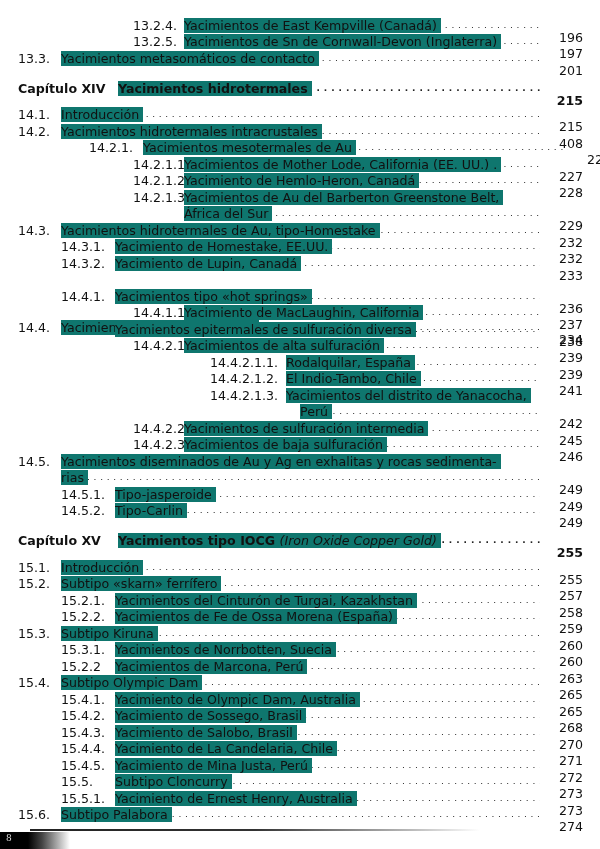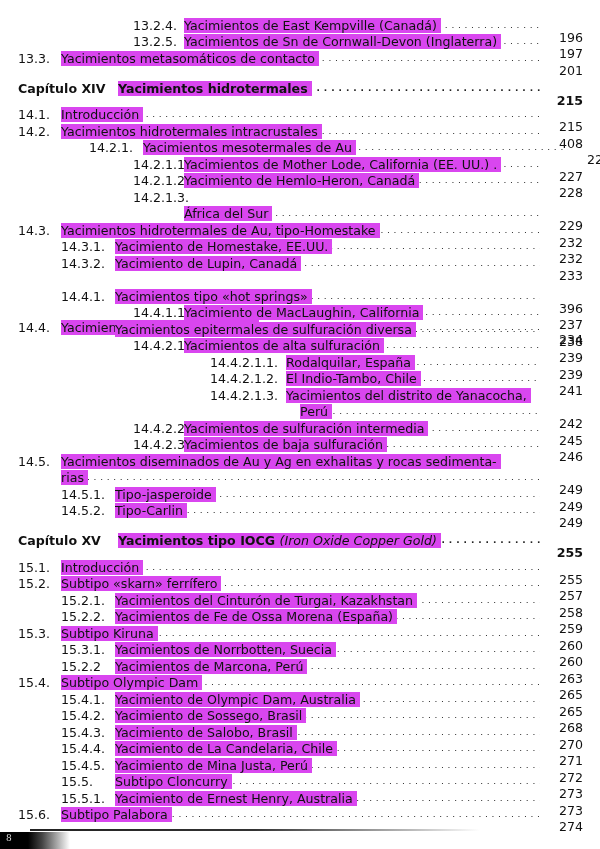--- a/index.html
+++ b/index.html
@@ -8,21 +8,21 @@
     background: #ffffff; color: #111111;
     font-family: "DejaVu Sans", sans-serif;
   }
   #toc { position: absolute; left: 0; top: 0; width: 600px; }
   .row {
     position: absolute; left: 0; width: 600px; height: 17px;
     font-size: 12.6px; line-height: 17px; white-space: nowrap;
   }
   .num { position: absolute; top: 0; }
   .txt { position: absolute; top: 0; overflow: hidden; white-space: nowrap; }
-  .txt .label { background: #d946ef; padding-right: 4px; position: relative; z-index: 2; text-align: right; }
+  .txt .label { background: #0f766e; padding-right: 4px; position: relative; z-index: 2; text-align: right; }
   .leader {
     position: absolute; top: 0; right: 0; left: 0; z-index: 1;
     overflow: hidden; color: #222; letter-spacing: 0.4px; font-size: 9px;
   }
   .pg { position: absolute; right: 17px; top: 12px; text-align: right; }
   .chapter { font-weight: bold; }
   .chapter .num { font-weight: bold; }
   .italic { font-style: italic; font-weight: normal; }
   .l1 .num { left: 18px; }
   .l1 .txt { left: 61px; right: 60px; }
@@ -94,20 +94,21 @@
       <span class="txt"><span class="leader">. . . . . . . . . . . . . . . . . . . . . . . . . . . . . . . . . . . . . . . . . . . . . . . . . . . . . . . . . . . . . . . . . . . . . . . . . . . . . . . . . . . . . . . . . . . . . . . . . . . . . . . . . . . . . . . . . . . . . . . . . . . . . . . . . . . . . . . . . . . . . . . . . . . . . . . . . . . . . . . . . . . . . . . . . . . . . . . . . . . . . . . . . . . . . . . . . . . . . . . . </span><span class="label"><span>Yacimientos de Mother Lode, California (EE. UU.) .</span></span></span>
       <span class="pg">227</span>
     </div>
     <div class="row l3" style="top: 172px;">
       <span class="num">14.2.1.2.</span>
       <span class="txt"><span class="leader">. . . . . . . . . . . . . . . . . . . . . . . . . . . . . . . . . . . . . . . . . . . . . . . . . . . . . . . . . . . . . . . . . . . . . . . . . . . . . . . . . . . . . . . . . . . . . . . . . . . . . . . . . . . . . . . . . . . . . . . . . . . . . . . . . . . . . . . . . . . . . . . . . . . . . . . . . . . . . . . . . . . . . . . . . . . . . . . . . . . . . . . . . . . . . . . . . . . . . . . . </span><span class="label"><span>Yacimiento de Hemlo-Heron, Canadá</span></span></span>
       <span class="pg">228</span>
     </div>
     <div class="row l3" style="top: 189px;">
       <span class="num">14.2.1.3.</span>
+      <span class="txt"><span class="label"><span>Yacimientos de Au del Barberton Greenstone Belt,</span></span></span>
     </div>
     <div class="row cont l3" style="top: 205px;">
       <span class="txt"><span class="leader">. . . . . . . . . . . . . . . . . . . . . . . . . . . . . . . . . . . . . . . . . . . . . . . . . . . . . . . . . . . . . . . . . . . . . . . . . . . . . . . . . . . . . . . . . . . . . . . . . . . . . . . . . . . . . . . . . . . . . . . . . . . . . . . . . . . . . . . . . . . . . . . . . . . . . . . . . . . . . . . . . . . . . . . . . . . . . . . . . . . . . . . . . . . . . . . . . . . . . . . . </span><span class="label"><span>África del Sur</span></span></span>
       <span class="pg">229</span>
     </div>
     <div class="row l1" style="top: 222px;">
       <span class="num">14.3.</span>
       <span class="txt"><span class="leader">. . . . . . . . . . . . . . . . . . . . . . . . . . . . . . . . . . . . . . . . . . . . . . . . . . . . . . . . . . . . . . . . . . . . . . . . . . . . . . . . . . . . . . . . . . . . . . . . . . . . . . . . . . . . . . . . . . . . . . . . . . . . . . . . . . . . . . . . . . . . . . . . . . . . . . . . . . . . . . . . . . . . . . . . . . . . . . . . . . . . . . . . . . . . . . . . . . . . . . . . </span><span class="label"><span>Yacimientos hidrotermales de Au, tipo-Homestake</span></span></span>
       <span class="pg">232</span>
     </div>
@@ -122,21 +123,21 @@
       <span class="pg">233</span>
     </div>
     <div class="row l1" style="top: 271px; margin-top: 48px;">
       <span class="num">14.4.</span>
       <span class="txt"><span class="leader">. . . . . . . . . . . . . . . . . . . . . . . . . . . . . . . . . . . . . . . . . . . . . . . . . . . . . . . . . . . . . . . . . . . . . . . . . . . . . . . . . . . . . . . . . . . . . . . . . . . . . . . . . . . . . . . . . . . . . . . . . . . . . . . . . . . . . . . . . . . . . . . . . . . . . . . . . . . . . . . . . . . . . . . . . . . . . . . . . . . . . . . . . . . . . . . . . . . . . . . . </span><span class="label"><span>Yacimientos epitermales de Au</span></span></span>
       <span class="pg">234</span>
     </div>
     <div class="row l2" style="top: 288px; text-decoration: underline;">
       <span class="num">14.4.1.</span>
       <span class="txt"><span class="leader">. . . . . . . . . . . . . . . . . . . . . . . . . . . . . . . . . . . . . . . . . . . . . . . . . . . . . . . . . . . . . . . . . . . . . . . . . . . . . . . . . . . . . . . . . . . . . . . . . . . . . . . . . . . . . . . . . . . . . . . . . . . . . . . . . . . . . . . . . . . . . . . . . . . . . . . . . . . . . . . . . . . . . . . . . . . . . . . . . . . . . . . . . . . . . . . . . . . . . . . . </span><span class="label"><span>Yacimientos tipo «hot springs»</span></span></span>
-      <span class="pg">396</span>
+      <span class="pg">236</span>
     </div>
     <div class="row l3" style="top: 304px;">
       <span class="num">14.4.1.1.</span>
       <span class="txt"><span class="leader">. . . . . . . . . . . . . . . . . . . . . . . . . . . . . . . . . . . . . . . . . . . . . . . . . . . . . . . . . . . . . . . . . . . . . . . . . . . . . . . . . . . . . . . . . . . . . . . . . . . . . . . . . . . . . . . . . . . . . . . . . . . . . . . . . . . . . . . . . . . . . . . . . . . . . . . . . . . . . . . . . . . . . . . . . . . . . . . . . . . . . . . . . . . . . . . . . . . . . . . . </span><span class="label"><span>Yacimiento de MacLaughin, California</span></span></span>
       <span class="pg">237</span>
     </div>
     <div class="row l2" style="top: 321px;">
       <span class="num">14.4.2.</span>
       <span class="txt"><span class="leader">. . . . . . . . . . . . . . . . . . . . . . . . . . . . . . . . . . . . . . . . . . . . . . . . . . . . . . . . . . . . . . . . . . . . . . . . . . . . . . . . . . . . . . . . . . . . . . . . . . . . . . . . . . . . . . . . . . . . . . . . . . . . . . . . . . . . . . . . . . . . . . . . . . . . . . . . . . . . . . . . . . . . . . . . . . . . . . . . . . . . . . . . . . . . . . . . . . . . . . . . </span><span class="label"><span>Yacimientos epitermales de sulfuración diversa</span></span></span>
       <span class="pg">238</span>

